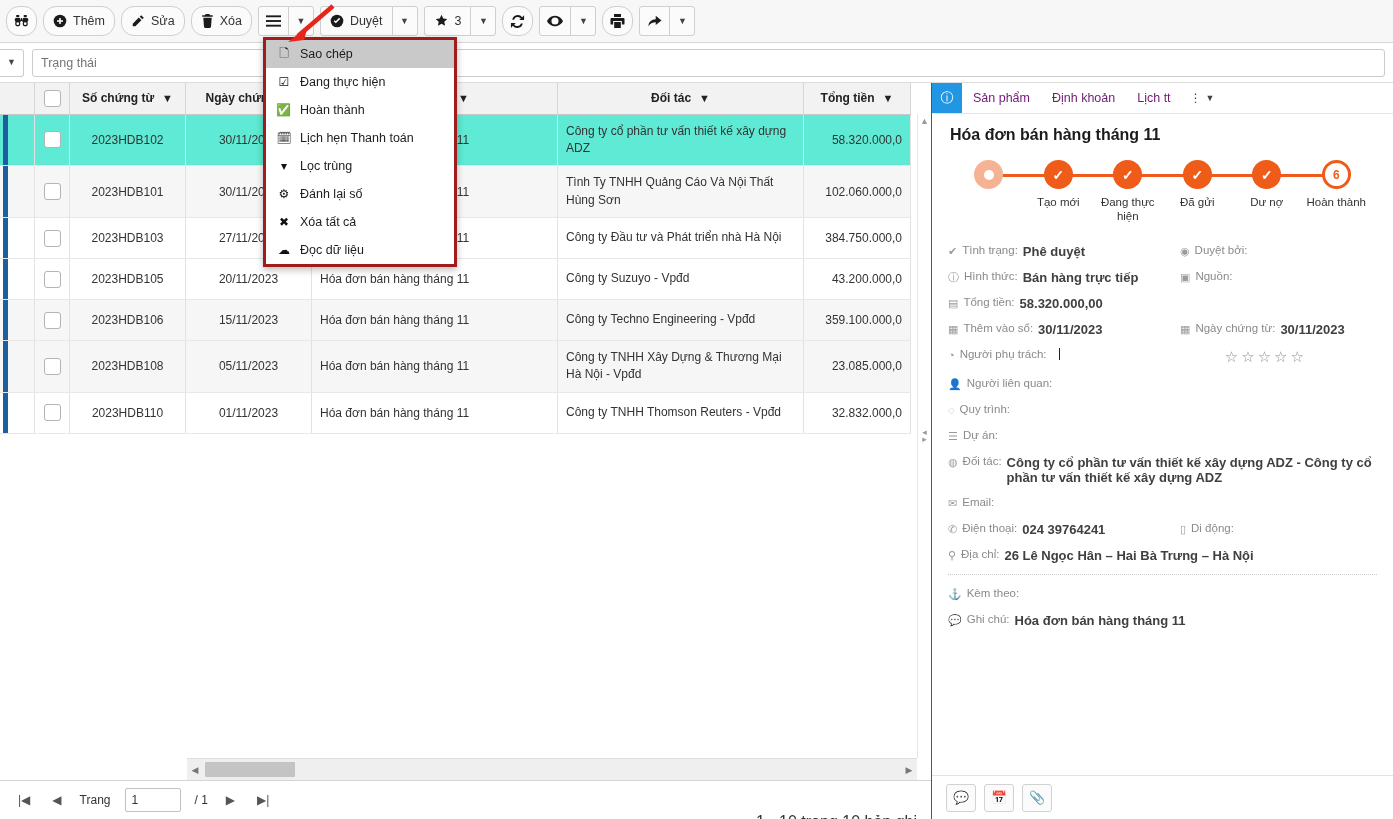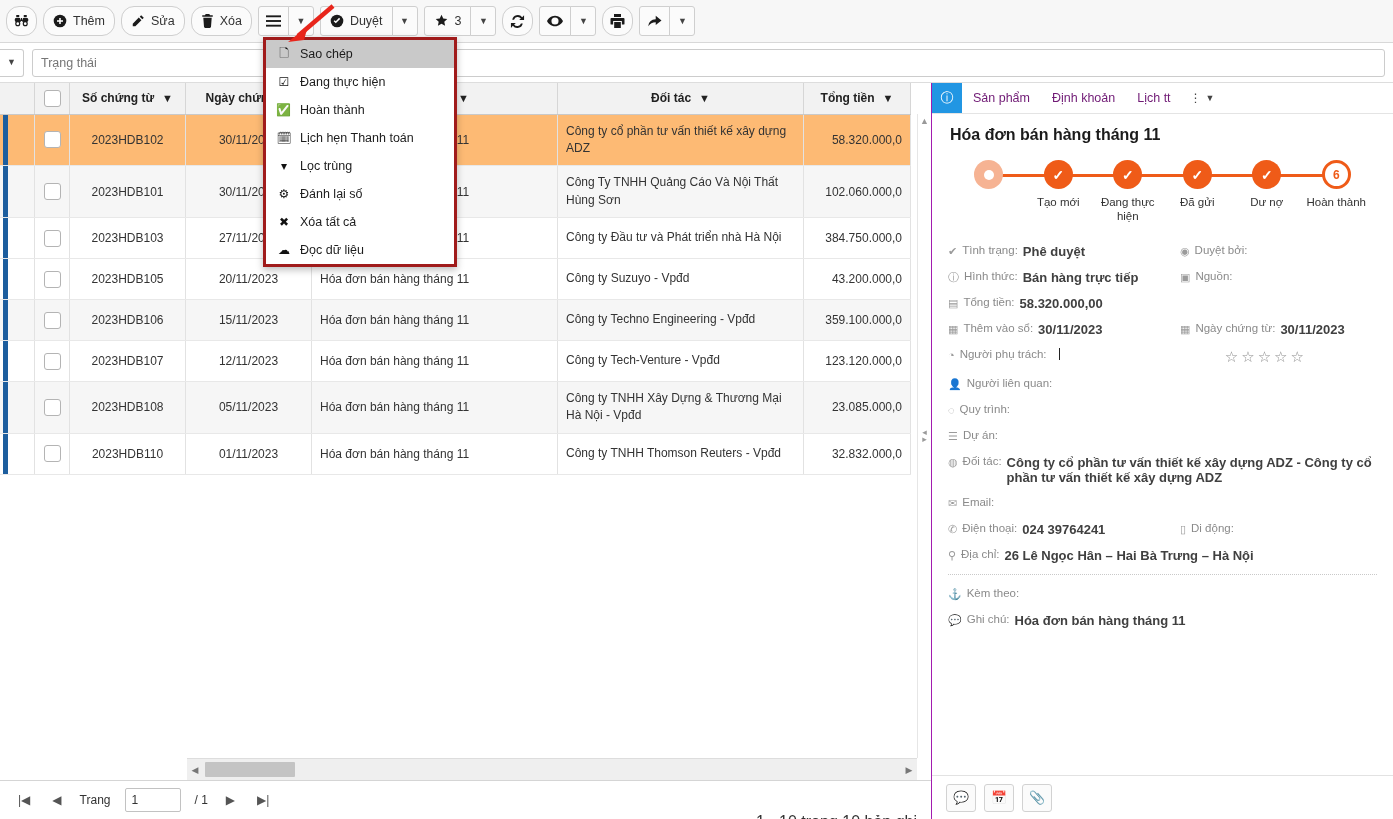--- a/index.html
+++ b/index.html
@@ -100,21 +100,21 @@
     border-right:1px solid #e2e2e2;
     border-bottom:1px solid #e8e8e8;
     padding: 8px 8px;
     font-size:12px;
     color:#333;
     vertical-align:middle;
     background:transparent;
   }
   tr.row { background:#fff; height:41px; }
   tr.row.alt { background:#f6f6f6; }
-  tr.row.sel { background:#fdba74; }
+  tr.row.sel { background:#5eead4; }
   td.c-mark { width:22px; padding:0; border-right:none; position:relative; }
   td.c-mark .bar { position:absolute; left:3px; top:0; bottom:0; width:5px; background:#1d5e9e; }
   td.c-chk { width:48px; text-align:center; padding:0; }
   .chk {
     width:17px; height:17px; border:1px solid #b4b4b4; border-radius:3px;
     background:#fff; display:inline-block; vertical-align:middle; cursor:pointer;
   }
   td.c-code { width:116px; text-align:center; }
   td.c-date { width:126px; text-align:center; }
   td.c-desc { width:246px; text-align:left; }
@@ -448,21 +448,21 @@
                 <td class="c-amount">58.320.000,0</td>
               </tr>
               <tr class="row alt">
                 <td class="c-mark">
                   <span class="bar"></span>
                 </td>
                 <td class="c-chk"><span class="chk"></span></td>
                 <td class="c-code">2023HDB101</td>
                 <td class="c-date">30/11/2023</td>
                 <td class="c-desc">Hóa đơn bán hàng tháng 11</td>
-                <td class="c-partner">Công Ty TNHH Quảng Cáo Và Nội Thất Hùng Sơn</td>
+                <td class="c-partner">Tình Ty TNHH Quảng Cáo Và Nội Thất Hùng Sơn</td>
                 <td class="c-amount">102.060.000,0</td>
               </tr>
               <tr class="row">
                 <td class="c-mark">
                   <span class="bar"></span>
                 </td>
                 <td class="c-chk"><span class="chk"></span></td>
                 <td class="c-code">2023HDB103</td>
                 <td class="c-date">27/11/2023</td>
                 <td class="c-desc">Hóa đơn bán hàng tháng 11</td>
@@ -484,31 +484,20 @@
                 <td class="c-mark">
                   <span class="bar"></span>
                 </td>
                 <td class="c-chk"><span class="chk"></span></td>
                 <td class="c-code">2023HDB106</td>
                 <td class="c-date">15/11/2023</td>
                 <td class="c-desc">Hóa đơn bán hàng tháng 11</td>
                 <td class="c-partner">Công ty Techno Engineering - Vpđd</td>
                 <td class="c-amount">359.100.000,0</td>
               </tr>
-              <tr class="row">
-                <td class="c-mark">
-                  <span class="bar"></span>
-                </td>
-                <td class="c-chk"><span class="chk"></span></td>
-                <td class="c-code">2023HDB107</td>
-                <td class="c-date">12/11/2023</td>
-                <td class="c-desc">Hóa đơn bán hàng tháng 11</td>
-                <td class="c-partner">Công ty Tech-Venture - Vpđd</td>
-                <td class="c-amount">123.120.000,0</td>
-              </tr>
               <tr class="row alt">
                 <td class="c-mark">
                   <span class="bar"></span>
                 </td>
                 <td class="c-chk"><span class="chk"></span></td>
                 <td class="c-code">2023HDB108</td>
                 <td class="c-date">05/11/2023</td>
                 <td class="c-desc">Hóa đơn bán hàng tháng 11</td>
                 <td class="c-partner">Công ty TNHH Xây Dựng &amp; Thương Mại Hà Nội - Vpđd</td>
                 <td class="c-amount">23.085.000,0</td>

